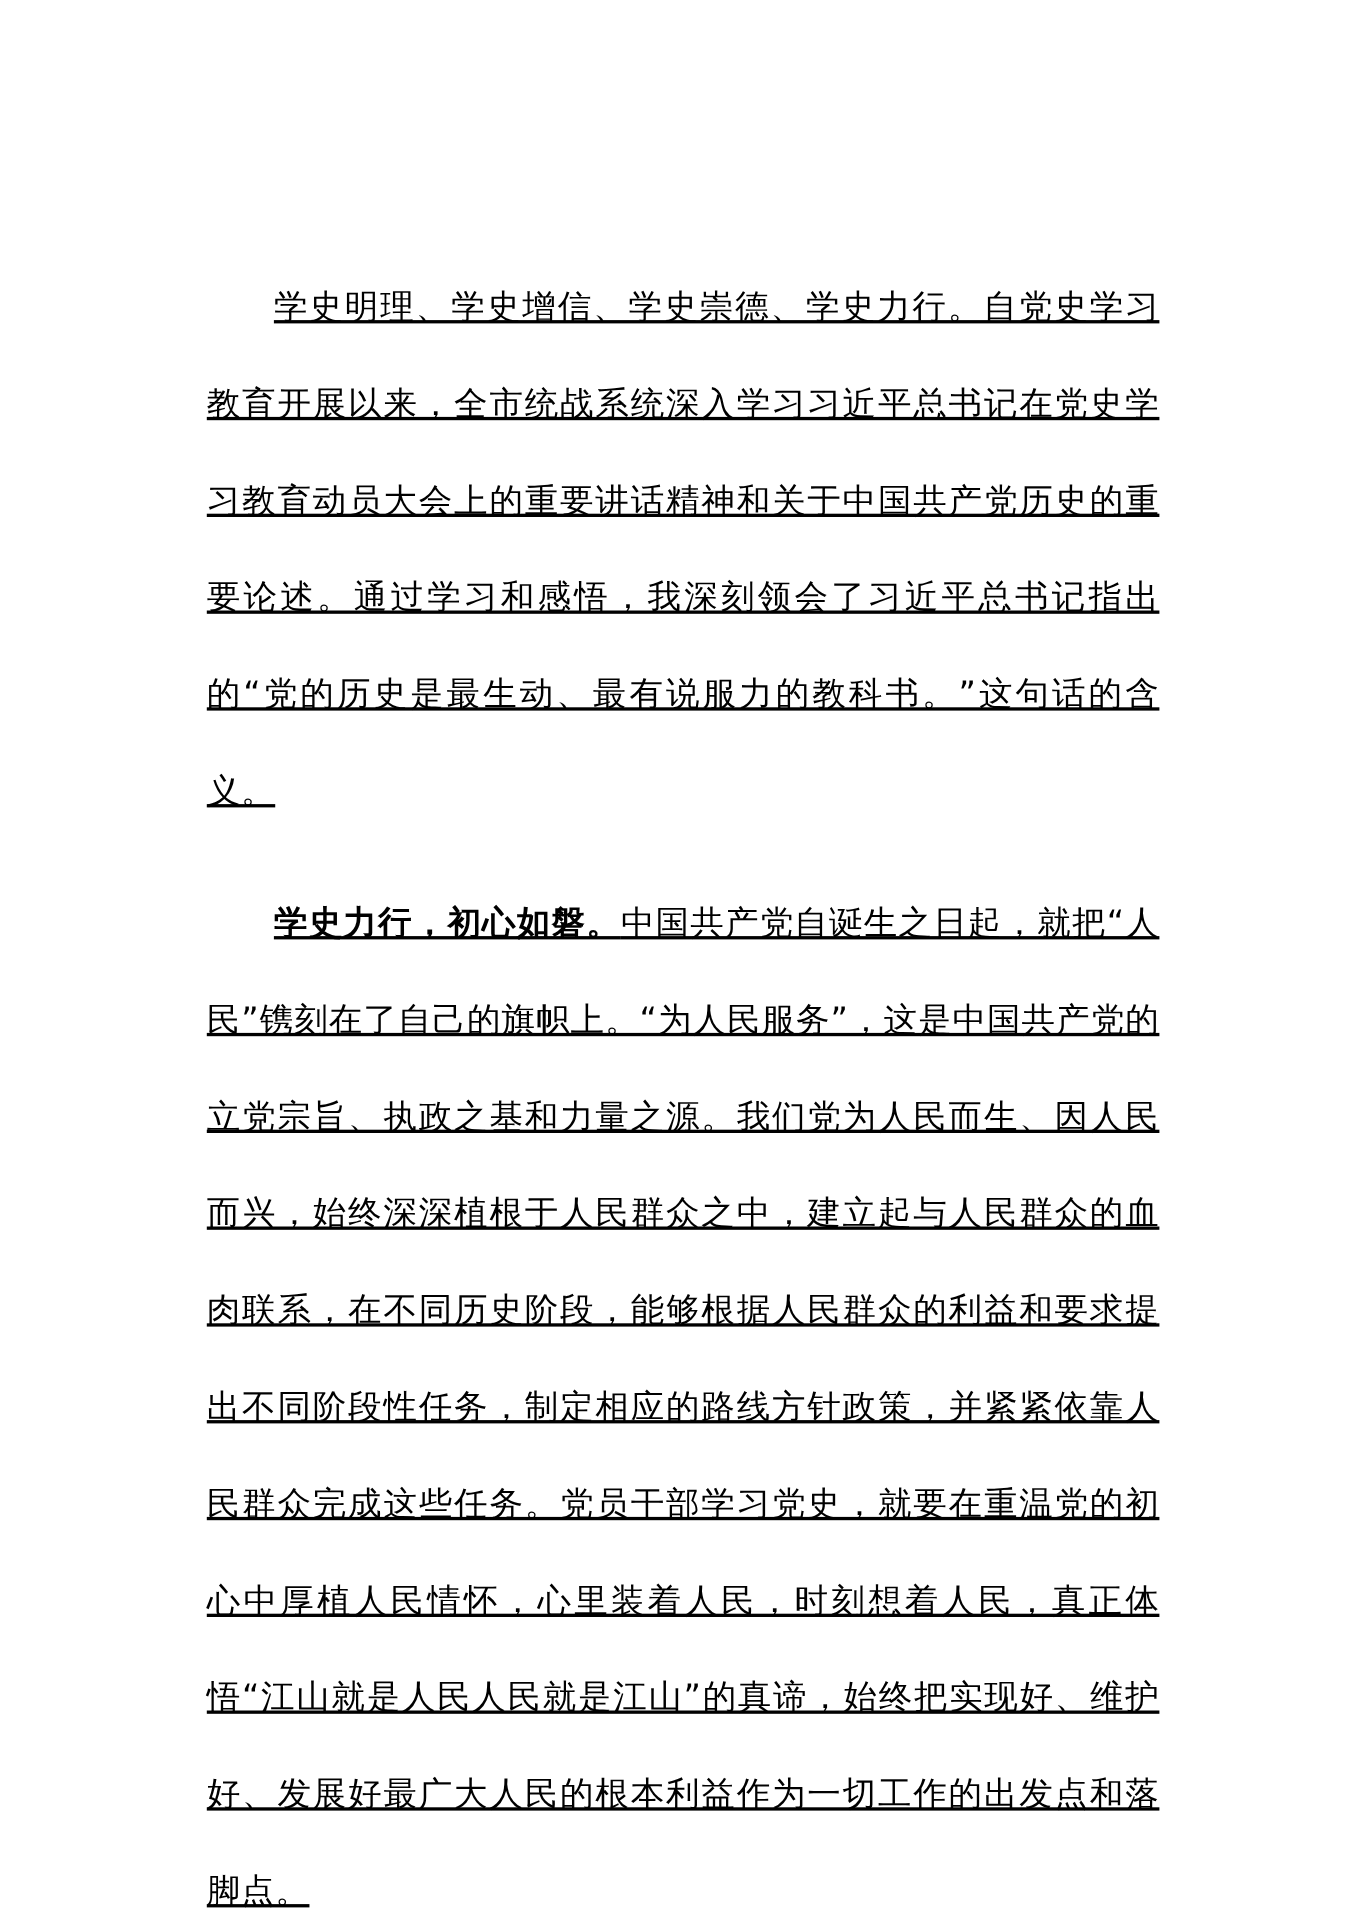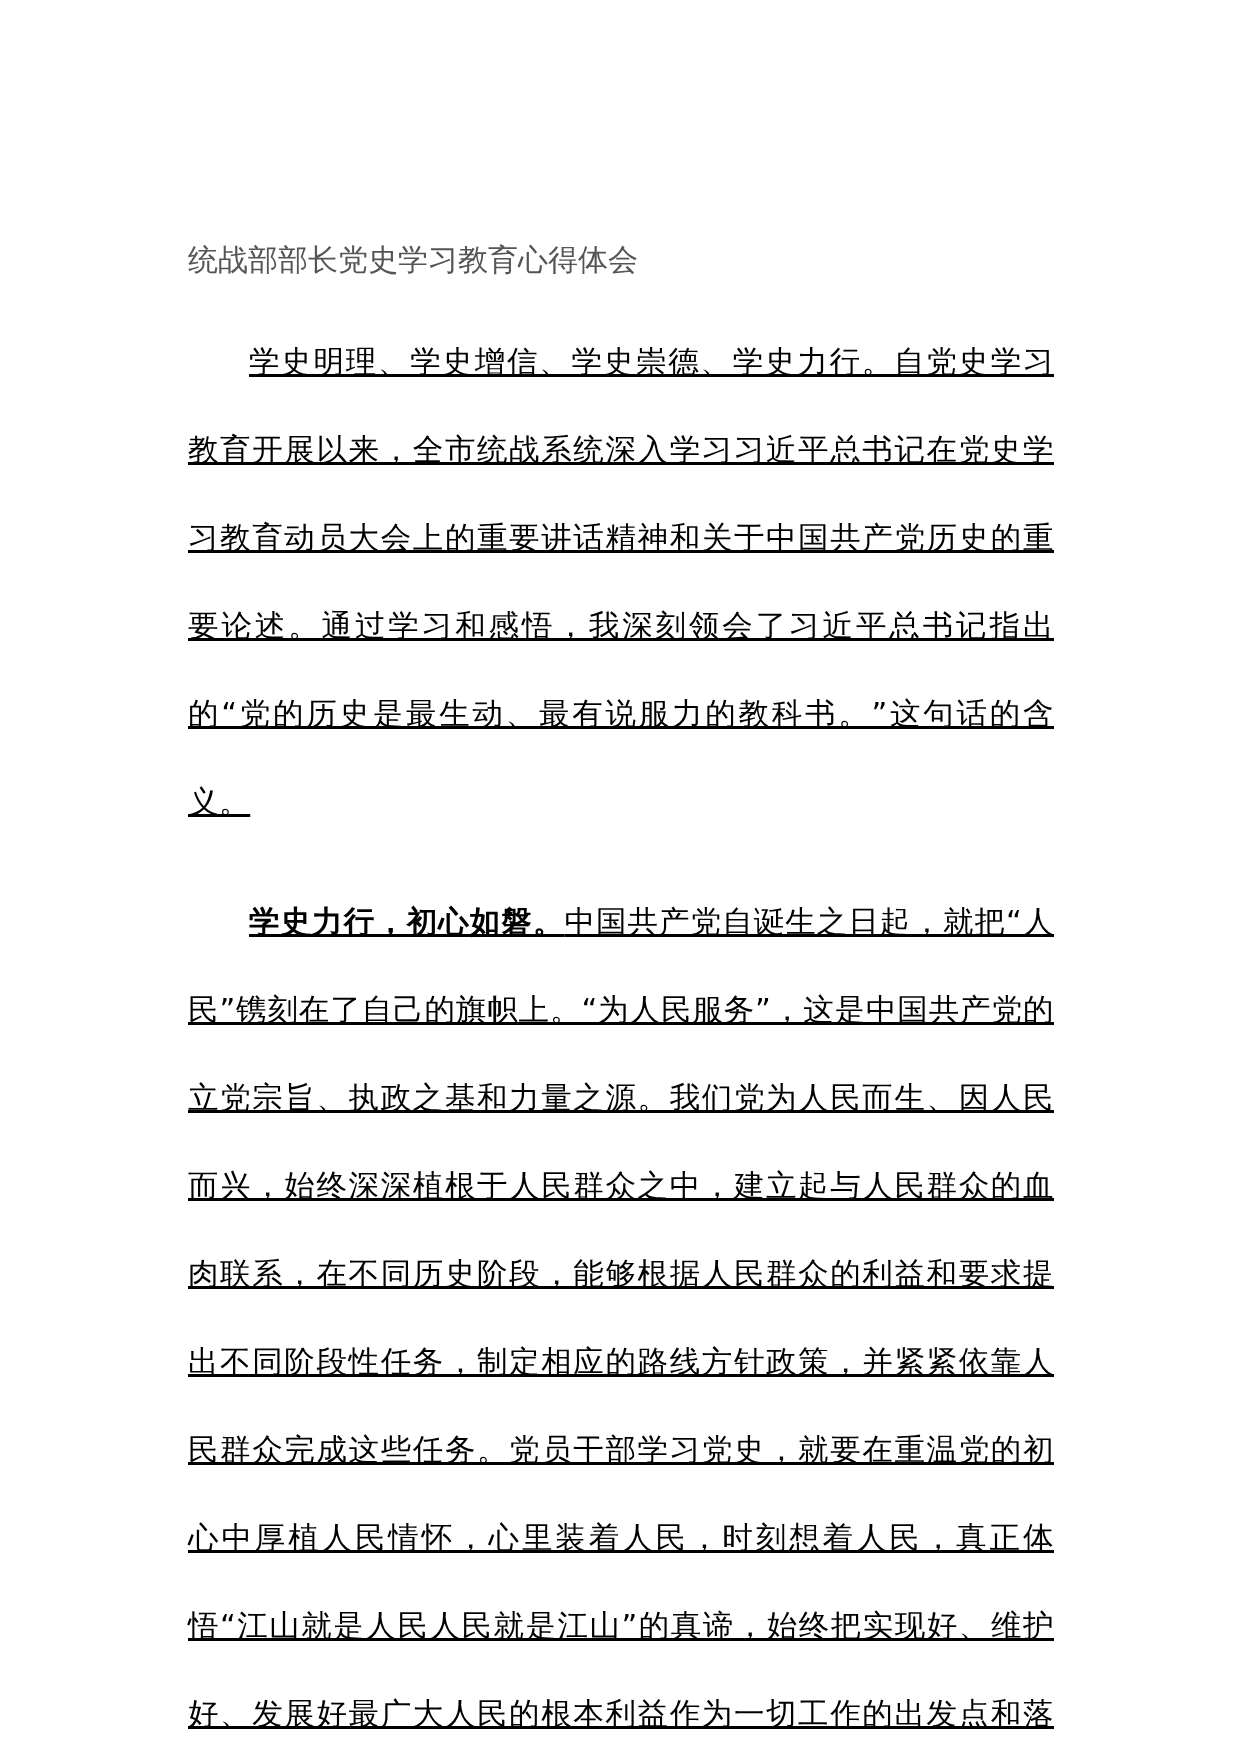--- a/index.html
+++ b/index.html
@@ -40,18 +40,17 @@
       text-decoration: underline;
     }
     .para .lead {
       font-weight: bold;
     }
   </style>
 </head>
 <body>
 
 <div class="page">
-  <h1 class="doc-title">统战部部长党史学习教育心得体会</h1>
 
   <p class="para"><span class="lead"></span><span>学史明理、学史增信、学史崇德、学史力行。自党史学习教育开展以来，全市统战系统深入学习习近平总书记在党史学习教育动员大会上的重要讲话精神和关于中国共产党历史的重要论述。通过学习和感悟，我深刻领会了习近平总书记指出的“党的历史是最生动、最有说服力的教科书。”这句话的含义。</span></p>
 
   <p class="para"><span class="lead">学史力行，初心如磐。</span><span>中国共产党自诞生之日起，就把“人民”镌刻在了自己的旗帜上。“为人民服务”，这是中国共产党的立党宗旨、执政之基和力量之源。我们党为人民而生、因人民而兴，始终深深植根于人民群众之中，建立起与人民群众的血肉联系，在不同历史阶段，能够根据人民群众的利益和要求提出不同阶段性任务，制定相应的路线方针政策，并紧紧依靠人民群众完成这些任务。党员干部学习党史，就要在重温党的初心中厚植人民情怀，心里装着人民，时刻想着人民，真正体悟“江山就是人民人民就是江山”的真谛，始终把实现好、维护好、发展好最广大人民的根本利益作为一切工作的出发点和落脚点。</span></p>
 </div>
 
 </body></html>

